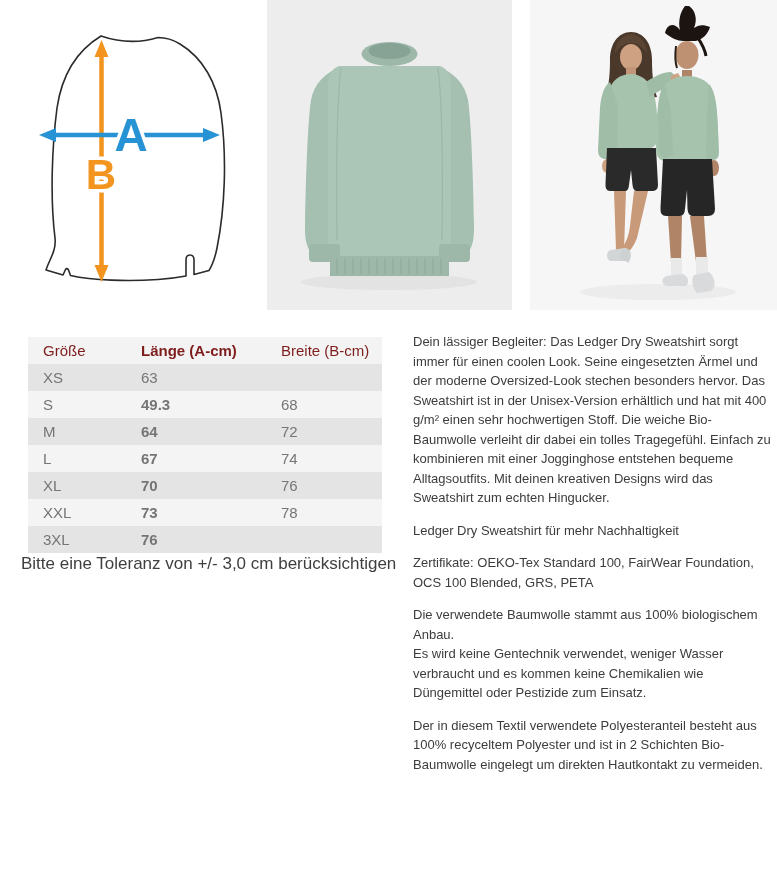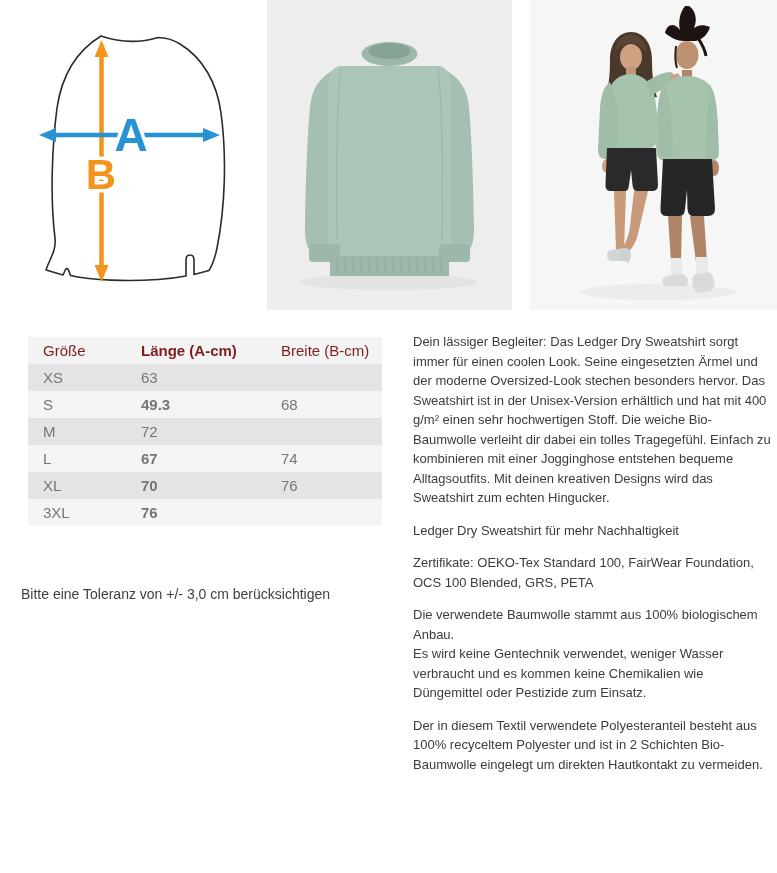--- a/index.html
+++ b/index.html
@@ -22,21 +22,21 @@
   .size-table{position:absolute;left:28px;top:337px;width:354px;
     font-size:15px;color:#757575;}
   .thead,.tr{display:flex;height:27px;line-height:27px;}
   .thead{background:#f3f3f3;color:#7f1d1d;}
   .tbody .tr:nth-child(odd){background:#e4e4e4;}
   .tbody .tr:nth-child(even){background:#f4f4f4;}
   .c1{width:113px;padding-left:15px;box-sizing:border-box;}
   .c2{width:140px;font-weight:bold;}
   .c3{flex:1;}
   
-  .tolerance{position:absolute;left:21px;top:586px;font-size:14px;color:#3f3f3f;}
+  .tolerance{position:absolute;left:21px;top:554px;font-size:17px;color:#3f3f3f;}
   .description{position:absolute;left:413px;top:332px;width:360px;
     font-size:13px;line-height:19.5px;color:#3c3c3c;
     hyphens:auto;-webkit-hyphens:auto;overflow-wrap:break-word;}
   .description p{margin:0 0 13px 0;white-space:pre-line;}
 </style>
 </head>
 <body>
 
 <div>
 
@@ -188,31 +188,37 @@
           <div class="c1">XS</div>
           <div class="c3">63</div>
         </div>
         <div class="tr">
           <div class="c1">S</div>
           <div class="c2">49.3</div>
           <div class="c3">68</div>
         </div>
         <div class="tr">
           <div class="c1">M</div>
+          <div class="c2">64</div>
           <div class="c3">72</div>
         </div>
         <div class="tr">
           <div class="c1">L</div>
           <div class="c2">67</div>
           <div class="c3">74</div>
         </div>
         <div class="tr">
           <div class="c1">XL</div>
           <div class="c2">70</div>
           <div class="c3">76</div>
+        </div>
+        <div class="tr">
+          <div class="c1">XXL</div>
+          <div class="c2">73</div>
+          <div class="c3">78</div>
         </div>
         <div class="tr">
           <div class="c1">3XL</div>
           <div class="c2">76</div>
         </div>
       </div>
   </div>
 
   <div class="tolerance">Bitte eine Toleranz von +/- 3,0 cm berücksichtigen</div>
 

